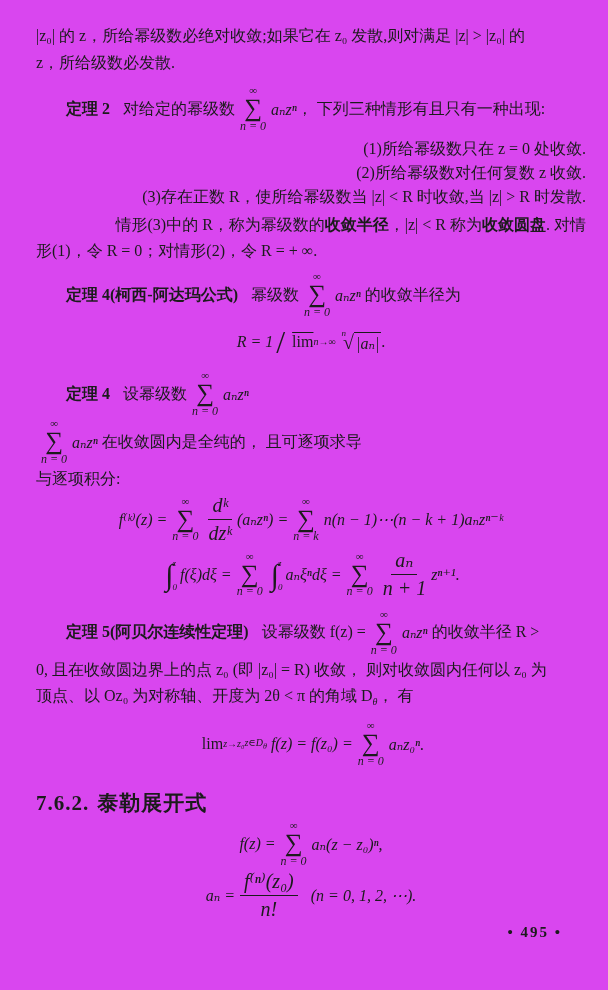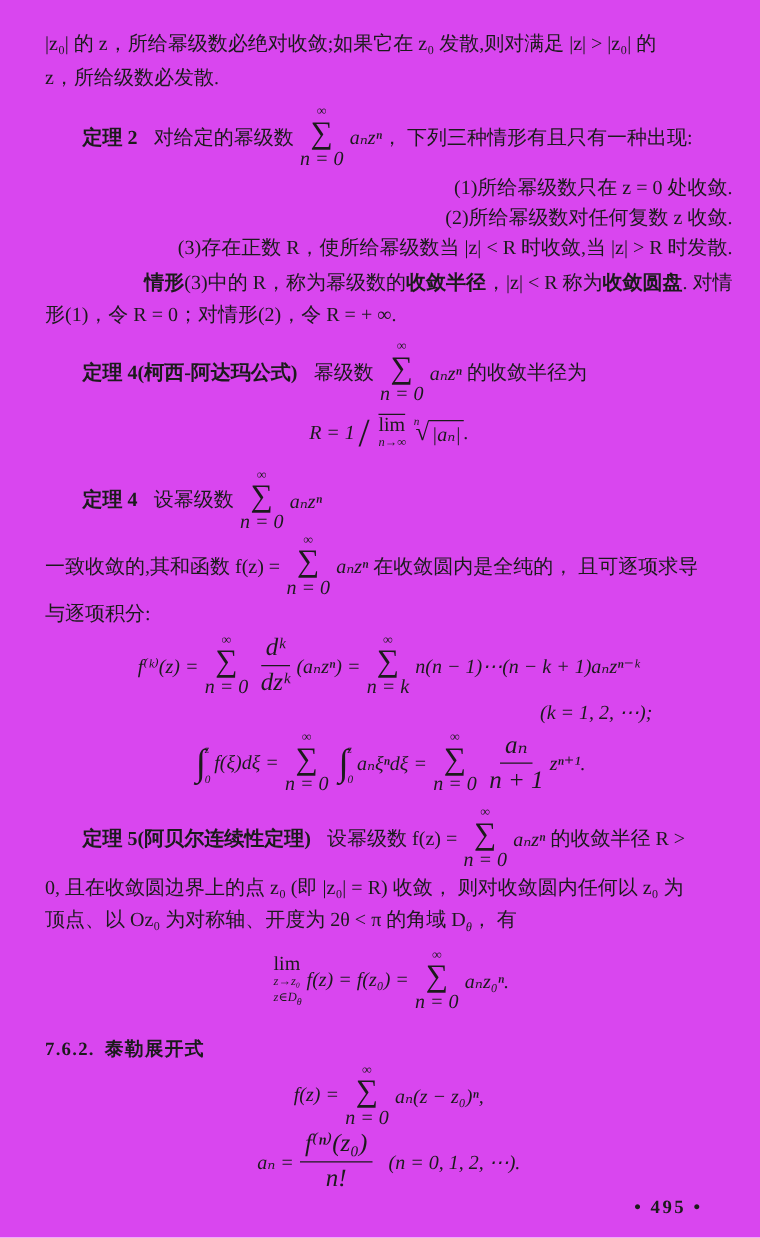--- a/index.html
+++ b/index.html
@@ -16,28 +16,28 @@
   .line span, .mline span { white-space:pre-wrap; }
   .mline { display:flex; align-items:center; }
   .ind1 { padding-left:20px;text-align:right; }
   .ind2 { padding-left:30px; }
   .thm-label { margin-right:13px; white-space:pre; font-weight:bold; }
   .mi { font-style:italic; }
   
   .sum { display:inline-flex; flex-direction:column; align-items:center; margin:0 5px; }
   .s-top { font-size:11px; line-height:1; font-style:normal; }
   .s-sig { font-size:25px; line-height:.95; font-style:normal; }
-  .s-bot { font-size:16px; line-height:1.1; font-style:italic; }
+  .s-bot { font-size:12px; line-height:1.1; font-style:italic; }
   
   .formula { display:flex; align-items:center; justify-content:center; font-size:16px; }
   .frac { display:inline-flex; flex-direction:column; align-items:center; margin:0 5px; font-size:20px; }
   .frac .num { border-bottom:1px solid #1b1b1b; padding:0 4px 1px; line-height:1.25; }
   .frac .den { padding-top:1px; line-height:1.25; }
   .bigslash { font-size:32px; margin:0 3px; font-style:normal; }
-  .lim-stack { display:inline-flex; flex-direction:column; margin:0 4px; }
+  .lim-stack { display:inline-flex; flex-direction:row; align-items:center; margin:0 4px; }
   .lim-word { line-height:1.1; font-style:normal; }
   .overbar { text-decoration:overline; }
   .lim-sub { font-size:10px; line-height:1.25; font-style:italic; }
   .root { display:inline-flex; align-items:center; margin-left:2px; }
   .root-idx { font-size:9px; align-self:flex-start; margin-right:-3px; margin-top:-3px; font-style:italic; }
   .root-sign { font-size:20px; font-style:normal; }
   .vinc { border-top:1px solid #1b1b1b; padding:1px 2px 0; }
   .int-wrap { display:inline-flex; align-items:center; margin:0 3px; }
   .int-sign { font-size:30px; line-height:1; font-style:normal; }
   .int-lims { display:inline-flex; flex-direction:column; justify-content:space-between; height:34px; font-size:9px; margin-left:-1px; font-style:italic; }
@@ -51,21 +51,21 @@
   .f3 { min-height:44px; }
   .t4l1 { margin-top:6px; min-height:48px; }
   .t4l2 { min-height:48px; }
   .t4l3 { line-height:25px; }
   .f4a { margin-top:2px; min-height:52px; }
   .cond { padding-left:396px; line-height:23px; }
   .f4b { margin-top:2px; min-height:50px; }
   .t5l1 { margin-top:8px; min-height:46px; }
   .t5l2, .t5l3 { line-height:26px; }
   .f5 { margin-top:2px; min-height:54px; }
-  .heading { margin-top:18px; font-size:15px; font-weight:bold; letter-spacing:1px; }
+  .heading { margin-top:18px; font-size:21px; font-weight:bold; letter-spacing:1px; }
   .heading .num { font-weight:bold; margin-right:8px; }
   .t6 { margin-top:12px; line-height:25px; }
   .f6a { margin-top:2px; min-height:50px; }
   .f6b { min-height:50px; }
   .pageno { margin-top:2px; text-align:right; padding-right:24px; font-size:15px; font-weight:bold; letter-spacing:2px; }
 </style>
 </head>
 <body>
 
 <div class="page">
@@ -88,21 +88,21 @@
   </div>
 
   <div class="cases-list ind1">
     <div class="line"><span>(1)所给幂级数只在 z = 0 处收敛.</span></div>
     <div class="line"><span>(2)所给幂级数对任何复数 z 收敛.</span></div>
     <div class="line"><span>(3)存在正数 R，使所给幂级数当 |z| &lt; R 时收敛,当 |z| &gt; R 时发散.</span></div>
   </div>
 
   <div class="remark">
     <div class="line ind1">
-      <span style="font-weight:bold">情形</span><span>(3)中的 R，称为幂级数的</span><span style="font-weight:bold">收敛半径</span><span>，|z| &lt; R 称为</span><span style="font-weight:bold">收敛圆盘</span><span>. 对情</span>
+      <span style="font-weight:normal">情形</span><span>(3)中的 R，称为幂级数的</span><span style="font-weight:bold">收敛半径</span><span>，|z| &lt; R 称为</span><span style="font-weight:bold">收敛圆盘</span><span>. 对情</span>
     </div>
     <div class="line"><span>形(1)，令 R = 0；对情形(2)，令 R = + ∞.</span></div>
   </div>
 
   <div class="mline ind2 t3">
     <span class="thm-label">定理 4(柯西-阿达玛公式)</span>
     <span>幂级数</span>
     <span class="sum">
       <span class="s-top">∞</span>
       <span class="s-sig">∑</span>
@@ -131,21 +131,20 @@
     <span class="thm-label">定理 4</span>
     <span>设幂级数</span>
     <span class="sum">
       <span class="s-top">∞</span>
       <span class="s-sig">∑</span>
       <span class="s-bot">n = 0</span>
     </span>
     <span class="mi">aₙzⁿ</span>
   </div>
   <div class="mline t4l2">
-    <span>一致收敛的,其和函数 f(z) =</span>
     <span class="sum">
       <span class="s-top">∞</span>
       <span class="s-sig">∑</span>
       <span class="s-bot">n = 0</span>
     </span>
     <span class="mi">aₙzⁿ</span>
     <span> 在收敛圆内是全纯的， 且可逐项求导</span>
   </div>
   <div class="line t4l3"><span>与逐项积分:</span></div>
 
@@ -161,21 +160,20 @@
       <span class="den mi">dzᵏ</span>
     </span>
     <span class="mi">(aₙzⁿ) =</span>
     <span class="sum">
       <span class="s-top">∞</span>
       <span class="s-sig">∑</span>
       <span class="s-bot">n = k</span>
     </span>
     <span class="mi">n(n − 1)⋯(n − k + 1)aₙzⁿ⁻ᵏ</span>
   </div>
-  <div class="line cond"><span class="mi">(k = 1, 2, ⋯);</span></div>
 
   <div class="formula f4b">
     <span class="int-wrap">
       <span class="int-sign">∫</span>
       <span class="int-lims">
         <span>z</span>
         <span>0</span>
       </span>
     </span>
     <span class="mi">f(ξ)dξ =</span>

